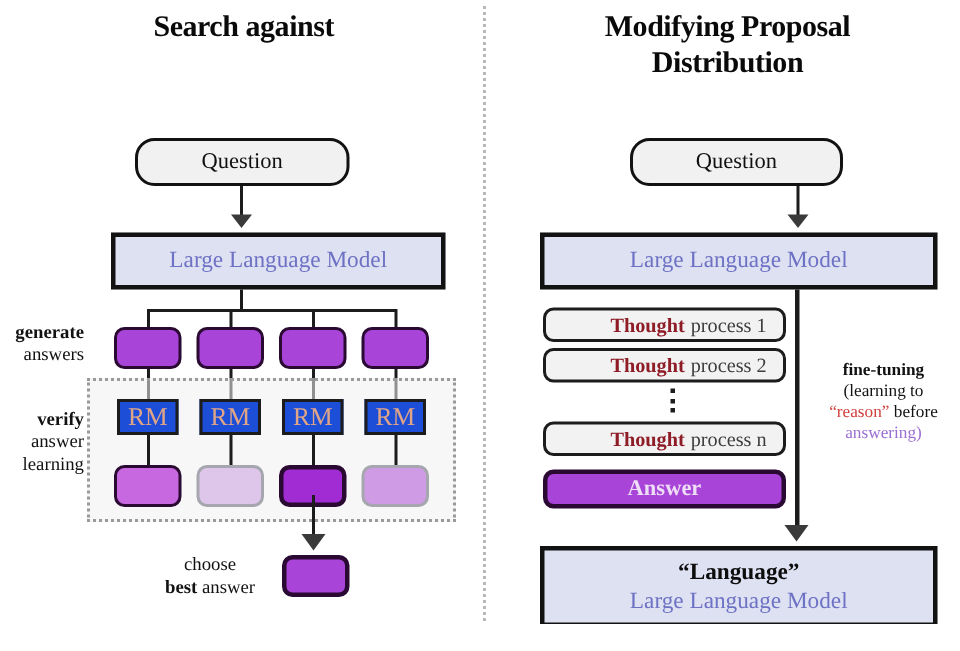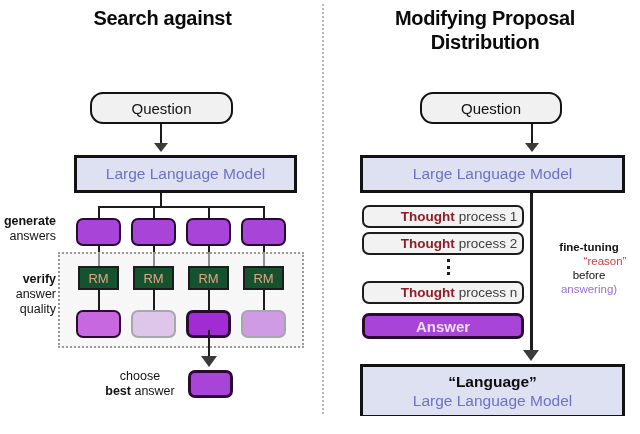--- a/index.html
+++ b/index.html
@@ -5,21 +5,21 @@
   html, body {
     margin: 0;
     padding: 0;
     background: #ffffff;
   }
   #canvas {
     position: relative;
     width: 640px;
     height: 416px;
     background: #ffffff;
-    font-family: Liberation Sans, sans-serif;
+    font-family: Liberation Serif, serif;
     overflow: hidden;
   }
   .abs { position: absolute; box-sizing: border-box; }
 
   
   .panel-title {
     font-weight: bold;
     font-size: 20px;
     line-height: 24px;
     color: #0a0a0a;
@@ -78,26 +78,26 @@
 
   
   .ans-box {
     border: 2.5px solid #2a0a33;
     border-radius: 7px;
   }
   .ans-box.faded { border-color: #a6a6ae; }
 
   
   .rm-box {
-    background: #14532d;
+    background: #1d4ed8;
     border: 2px solid #1c1c1c;
     display: flex;
     align-items: center;
     justify-content: center;
-    font-size: 13px;
+    font-size: 17px;
     color: #e0a487;
     text-align: center;
   }
 
   
   .dot-group {
     border: 2px dotted #9a9a9a;
     background: rgba(240,240,242,0.55);
   }
 
@@ -161,21 +161,21 @@
   }
 
   
   .ft-note {
     font-size: 11.5px;
     line-height: 14px;
     color: #121212;
     text-align: center;
   }
   .ft-note .ft-title { font-weight: bold; }
-  .ft-note .ft-reason { color: #d0403f; margin-left: 32px; }
+  .ft-note .ft-reason { color: #d0403f; }
   .ft-note .ft-answering { color: #9b6fd4; }
 
   
   .line-v { background: #1c1c1c; width: 2px; }
   .line-h { background: #1c1c1c; height: 2px; }
   .line-v3 { background: #1c1c1c; width: 3px; }
 
   .arrow-down {
     width: 0; height: 0;
     border-left: 7px solid transparent;
@@ -232,21 +232,21 @@
   <div class="abs line-v" style="left:98px;  top:246px; height:21px;"></div>
   <div class="abs line-v" style="left:153px; top:246px; height:21px;"></div>
   <div class="abs line-v" style="left:208px; top:246px; height:21px;"></div>
   <div class="abs line-v" style="left:263px; top:246px; height:21px;"></div>
 
   <div class="abs dot-group" style="left:58px; top:252px; width:246px; height:96px;"></div>
 
   <div class="abs side-label" style="left:0px; top:272px; width:56px;">
     <div><b>verify</b></div>
     <div>answer</div>
-    <div>quality</div>
+    <div>learning</div>
   </div>
 
   <div class="abs rm-box" style="left:78px;  top:266px; width:41px; height:24px;">
     <span>RM</span>
   </div>
   <div class="abs rm-box" style="left:133px; top:266px; width:41px; height:24px;">
     <span>RM</span>
   </div>
   <div class="abs rm-box" style="left:188px; top:266px; width:41px; height:24px;">
     <span>RM</span>
@@ -314,20 +314,21 @@
     <span class="th-key">Thought</span>
     <span>process n</span>
   </div>
 
   <div class="abs answer-box" style="left:362px; top:313px; width:162px; height:26px;">
     <span>Answer</span>
   </div>
 
   <div class="abs ft-note" style="left:539px; top:240px; width:100px;">
     <div class="ft-title">fine-tuning</div>
+    <div>(learning to</div>
     <div>
       <span class="ft-reason">“reason”</span>
       <span>before</span>
     </div>
     <div class="ft-answering">answering)</div>
   </div>
 
   <div class="abs reasoning-box" style="left:360px; top:364px; width:265px; height:54px;">
     <div class="r-top">“Language”</div>
     <div class="r-bot">Large Language Model</div>

